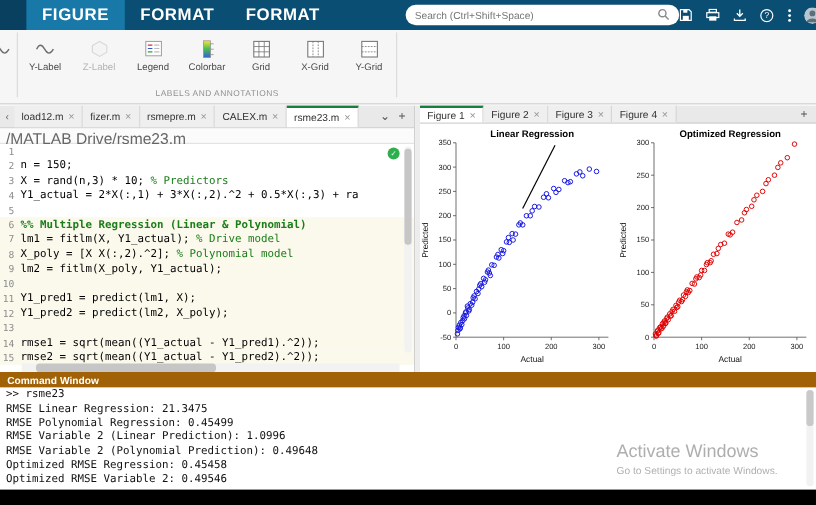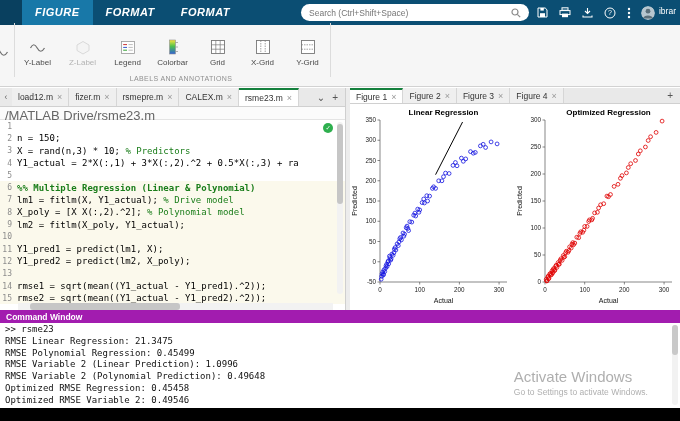--- a/index.html
+++ b/index.html
@@ -3,35 +3,35 @@
 <meta charset="utf-8">
 <style>
   * { box-sizing: border-box; margin: 0; padding: 0; }
   html,body { width:680px; height:421px; overflow:hidden; background:#fff;
               font-family:"Liberation Sans", sans-serif; }
   
   .ts { position:absolute; top:0; left:0; right:0; height:25px; background:#0b4e73;
         display:flex; align-items:center; color:#fff; }
   .ts-home { width:22px; height:25px; background:#09405f; flex:none; }
   .ts-tabs { display:flex; height:25px; }
-  .ts-tab { padding:0 13px; line-height:25px; font-size:11px; font-weight:bold;
-            letter-spacing:.5px; cursor:default;font-style:italic; }
+  .ts-tab { padding:0 13px; line-height:25px; font-size:14px; font-weight:bold;
+            letter-spacing:.5px; cursor:default; }
   .ts-tab.active { background:#1878a8; }
   .ts-search { margin-left:58px; width:228px; height:17px; background:#fff; border-radius:9px;
                display:flex; align-items:center; padding:0 8px; gap:5px; flex:none; }
   .ts-search input { border:0; outline:0; flex:1; font-size:8.5px; color:#444; background:transparent;
                      font-family:"Liberation Sans",sans-serif; }
   .ts-icons { margin-left:auto; display:flex; align-items:center; gap:11px; padding-right:10px; }
   .ts-ic { display:flex; align-items:center; }
   .ts-user { display:flex; gap:4px; font-size:8.5px; padding-right:4px; }
   .avatar { width:14px; height:14px; border-radius:50%; overflow:hidden; display:flex; }
   
   .ribbon { position:absolute; top:25px; left:0; right:0; height:62px; background:#f6f6f6;
             border-bottom:1px solid #d2d2d2; }
-  .rb-row { display:flex; align-items:center; height:48px; padding-top:2px; }
+  .rb-row { display:flex; align-items:flex-start; height:48px; padding-top:2px; }
   .rb-partial { width:14px; overflow:hidden; padding-top:6px; flex:none; }
   .rb-partial svg { margin-left:-8px; }
   .rb-sep { width:1px; height:54px; background:#dcdcdc; flex:none; }
   .rb-group { display:flex; }
   .rb-btn { width:45px; display:flex; flex-direction:column; align-items:center; gap:2px;
             font-size:8px; color:#4a4a4a; padding-top:5px; cursor:default; }
   .rb-btn.disabled { color:#b3b3b3; }
   .rb-btn.disabled svg { opacity:.45; }
   .rb-ic { height:17px; display:flex; align-items:center; }
   .rb-section { position:absolute; top:50px; left:16px; width:330px; text-align:center;
@@ -66,21 +66,21 @@
   .check { position:absolute; top:3px; right:12px; width:10px; height:10px; border-radius:50%;
            background:#2eaf4e; color:#fff; font-size:7px; line-height:10px; text-align:center; }
   .vsb { position:absolute; top:2px; right:2px; width:6px; height:172px; background:#f2f2f2; border-radius:3px; }
   .vsb-thumb { position:absolute; top:2px; left:0; width:6px; height:80px; background:#c6c6c6; border-radius:3px; }
   .hsb { position:absolute; bottom:0; left:18px; right:12px; height:7px; background:#f2f2f2; }
   .hsb-thumb { width:150px; height:7px; margin-left:12px; background:#c6c6c6; border-radius:3px; }
   
   .figarea { flex:1; display:flex; padding-top:2px; }
   .chart { flex:1; }
   
-  .cwh { position:absolute; top:310px; left:0; right:0; height:13px; background:#a21caf; color:#fff;
+  .cwh { position:absolute; top:310px; left:0; right:0; height:13px; background:#a16207; color:#fff;
          font-size:8.5px; font-weight:bold; display:flex; align-items:center; padding-left:6px; }
   .cwb { position:absolute; top:323px; left:0; right:0; height:86px; background:#fff;
          font-family:"DejaVu Sans Mono", monospace; font-size:9px; color:#111; padding:1px 0 0 5px; }
   .cwline { height:11.8px; white-space:pre; }
   .cw-vsb { position:absolute; top:325px; right:2px; width:6px; height:80px; background:#f2f2f2; border-radius:3px; }
   .cw-vsb-thumb { width:6px; height:30px; background:#c9c9c9; border-radius:3px; }
   
   .watermark { position:absolute; right:32px; top:368px; color:rgba(125,125,125,.62); }
   .wm1 { font-size:15px; }
   .wm2 { font-size:8.5px; margin-top:2px; }

